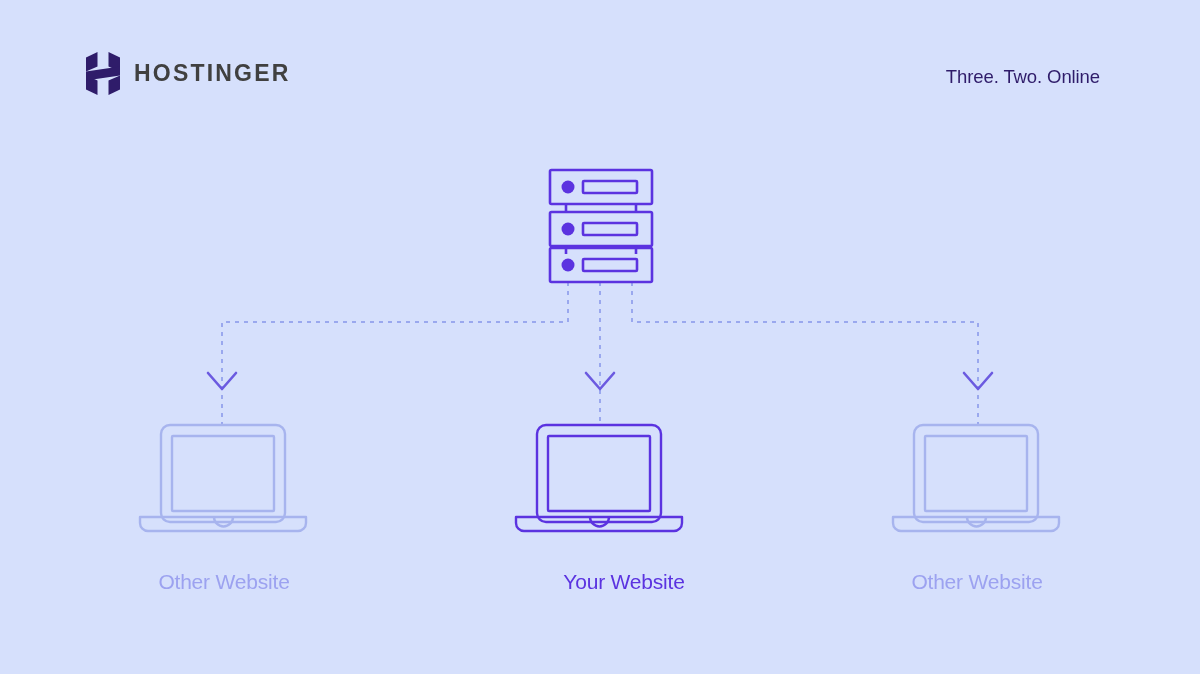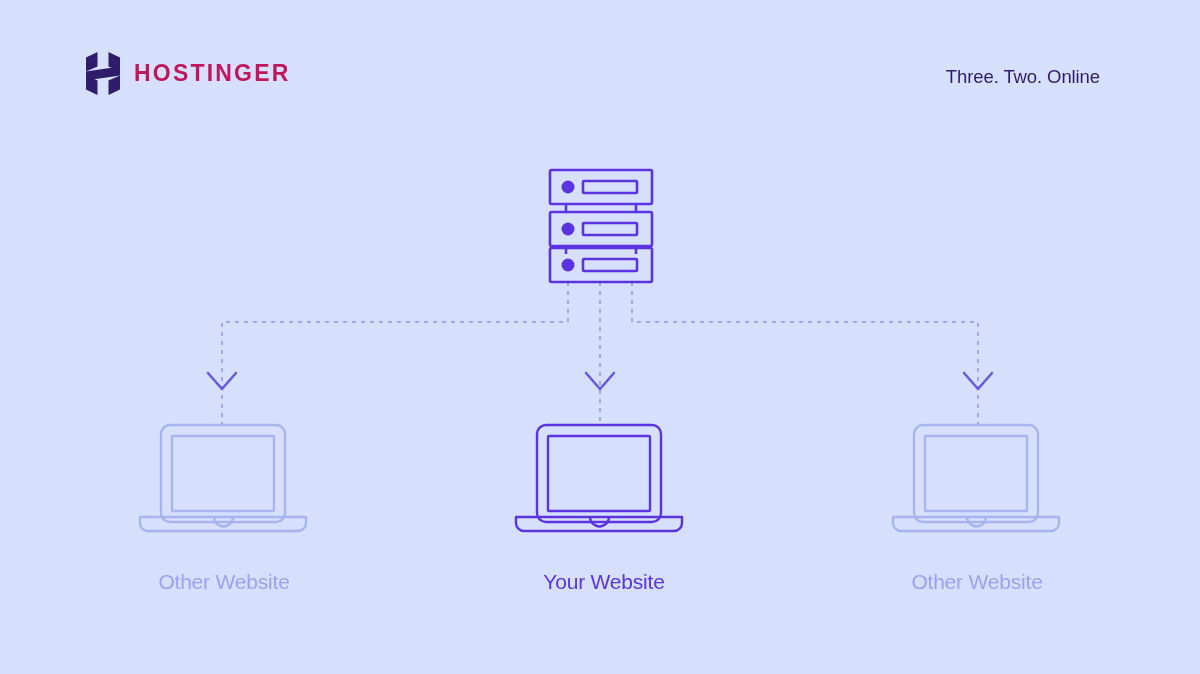--- a/index.html
+++ b/index.html
@@ -13,21 +13,21 @@
   #canvas{position:relative;width:1200px;height:674px;}
 
   
   .logo-wrap{
     position:absolute;left:86px;top:52px;
     display:flex;align-items:center;gap:14px;
   }
   .logo-mark{width:34px;height:43px;display:block;}
   .logo-word{
     font-size:23px;font-weight:bold;letter-spacing:2.2px;
-    color:#be185d;line-height:1;
+    color:#404040;line-height:1;
   }
   .tagline{
     position:absolute;right:100px;top:66px;
     font-size:18.5px;font-weight:normal;color:#2f1c6a;
     letter-spacing:-0.1px;
   }
 
   
   .page-title{
     position:absolute;left:86px;top:146px;
@@ -45,21 +45,21 @@
   }
   .server-caption .cap-1{font-size:21px;font-weight:bold;display:block;letter-spacing:-0.1px;}
   .server-caption .cap-2{font-size:21px;font-weight:normal;display:block;letter-spacing:-0.1px;}
 
   
   .site-caption{
     position:absolute;top:570px;width:320px;text-align:center;
     font-size:21px;font-weight:normal;letter-spacing:-0.2px;
   }
   .cap-left{left:64px;color:#9ca2f0;}
-  .cap-center{left:444px;color:#5b33e0;text-align:center;}
+  .cap-center{left:464px;color:#5b33e0;text-align:center;}
   .cap-right{left:817px;color:#9ca2f0;}
 </style>
 </head>
 <body>
 
 <div id="canvas">
 
   <div class="logo-wrap">
     <span class="logo-mark">
       <svg width="34" height="43" viewBox="0 0 34 43" xmlns="http://www.w3.org/2000/svg">

